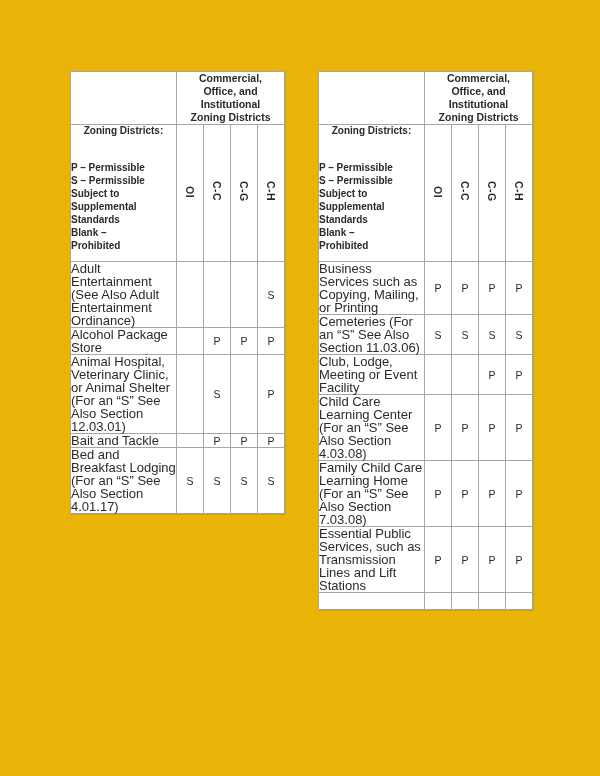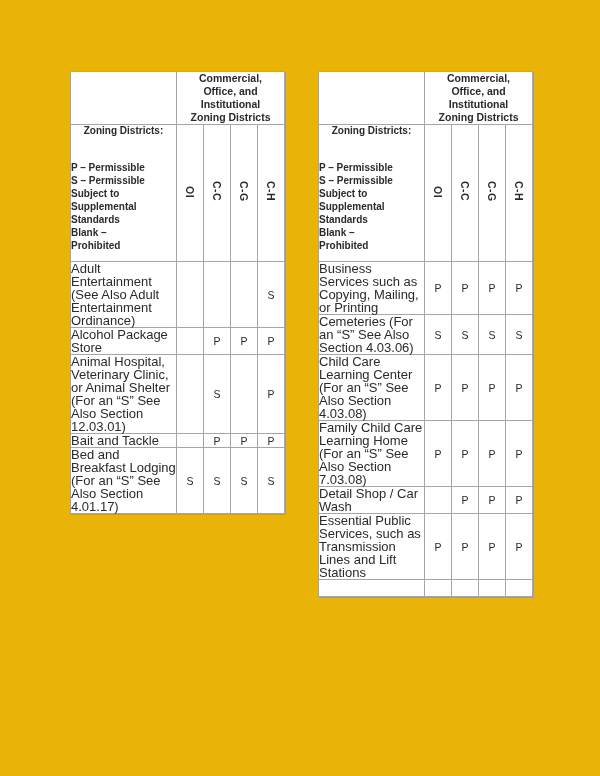--- a/index.html
+++ b/index.html
@@ -181,43 +181,43 @@
     </thead>
     <tbody>
         <tr>
           <td class="label-cell">Business Services such as Copying, Mailing, or Printing</td>
           <td class="value-cell">P</td>
           <td class="value-cell">P</td>
           <td class="value-cell">P</td>
           <td class="value-cell">P</td>
         </tr>
         <tr>
-          <td class="label-cell">Cemeteries (For an “S” See Also Section 4.03.06)</td>
-          <td class="value-cell">S</td>
-          <td class="value-cell">S</td>
-          <td class="value-cell">S</td>
-          <td class="value-cell">S</td>
+          <td class="label-cell">Cemeteries (For an “S” See Also Section 11.03.06)</td>
+          <td class="value-cell">S</td>
+          <td class="value-cell">S</td>
+          <td class="value-cell">S</td>
+          <td class="value-cell">S</td>
+        </tr>
+        <tr>
+          <td class="label-cell">Club, Lodge, Meeting or Event Facility</td>
+          <td class="value-cell"></td>
+          <td class="value-cell"></td>
+          <td class="value-cell">P</td>
+          <td class="value-cell">P</td>
         </tr>
         <tr>
           <td class="label-cell">Child Care Learning Center (For an “S” See Also Section 4.03.08)</td>
           <td class="value-cell">P</td>
           <td class="value-cell">P</td>
           <td class="value-cell">P</td>
           <td class="value-cell">P</td>
         </tr>
         <tr>
           <td class="label-cell">Family Child Care Learning Home (For an “S” See Also Section 7.03.08)</td>
           <td class="value-cell">P</td>
-          <td class="value-cell">P</td>
-          <td class="value-cell">P</td>
-          <td class="value-cell">P</td>
-        </tr>
-        <tr>
-          <td class="label-cell">Detail Shop / Car Wash</td>
-          <td class="value-cell"></td>
           <td class="value-cell">P</td>
           <td class="value-cell">P</td>
           <td class="value-cell">P</td>
         </tr>
         <tr>
           <td class="label-cell">Essential Public Services, such as Transmission Lines and Lift Stations</td>
           <td class="value-cell">P</td>
           <td class="value-cell">P</td>
           <td class="value-cell">P</td>
           <td class="value-cell">P</td>

